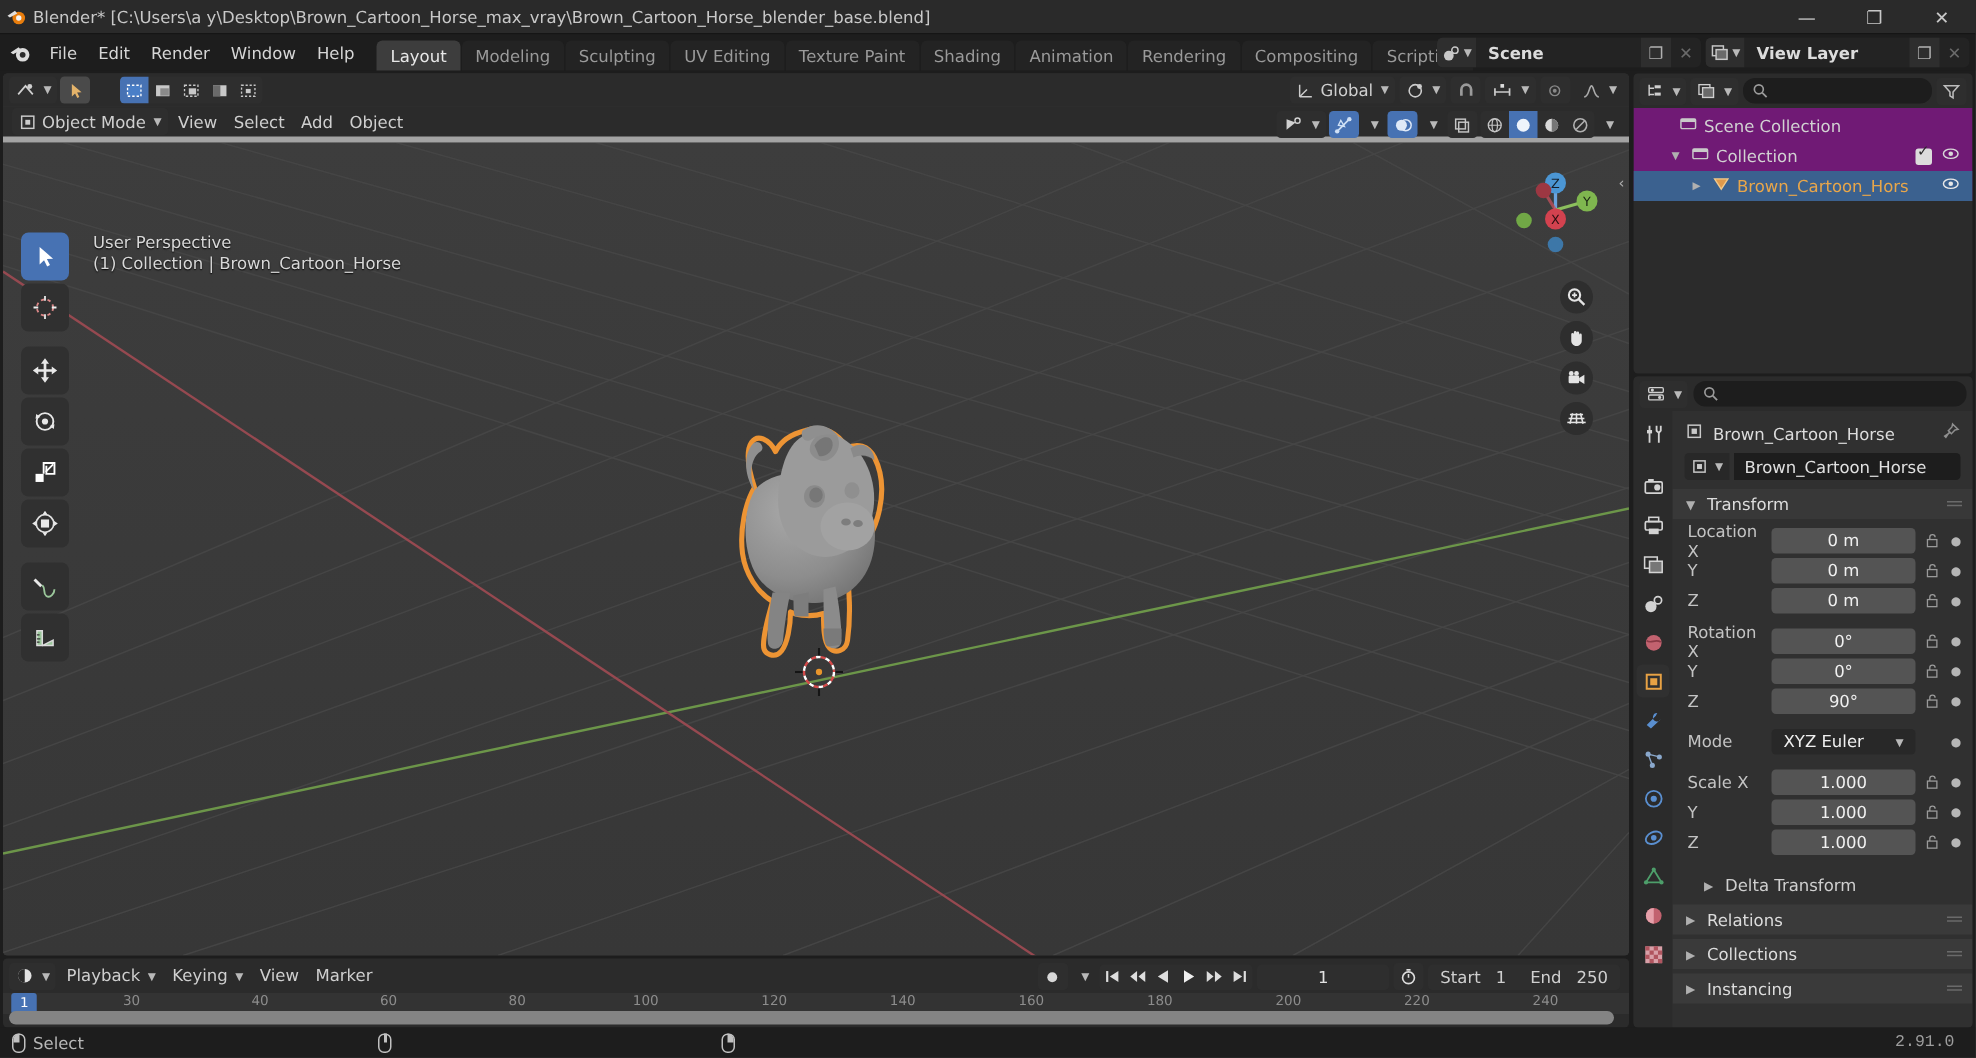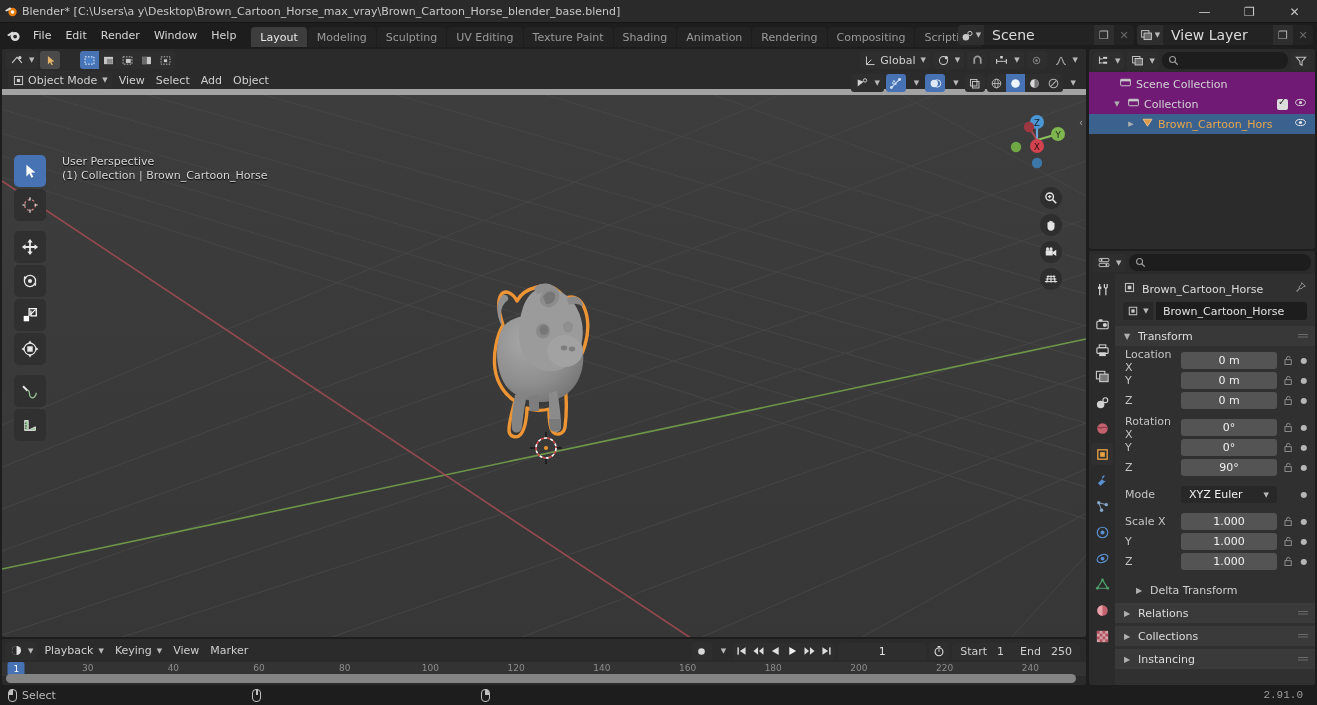--- a/index.html
+++ b/index.html
@@ -40,40 +40,40 @@
     font-size:11px; color:#9a9a9a; border-radius:4px 4px 0 0;
     background:#232323; margin-right:1px; white-space:nowrap;
   }
   .ws-tab.active { background:#3d3d3d; color:#e8e8e8; }
   .ws-plus { width:18px; height:20px; display:flex; align-items:center; justify-content:center;
              color:#9a9a9a; font-size:13px; }
   .topbar-right { position:absolute; right:4px; top:2px; height:20px; display:flex; align-items:center; gap:3px; }
   .id-block { display:flex; align-items:center; height:20px; background:#232323; border-radius:4px; overflow:hidden; }
   .id-icon { width:26px; height:20px; display:flex; align-items:center; justify-content:center; background:#2e2e2e; }
   .id-name { min-width:110px; padding:0 8px; height:20px; display:flex; align-items:center;
-             background:#232323; font-size:14px; color:#dcdcdc; }
+             background:#232323; font-size:11px; color:#dcdcdc;font-weight:bold; }
   .id-btn { width:20px; height:20px; display:flex; align-items:center; justify-content:center;
             background:#2e2e2e; color:#b0b0b0; font-size:11px; }
   .id-btn.dim { color:#6a6a6a; background:transparent; }
   .chev { font-size:7px; color:#b9b9b9; margin-left:2px; }
 
   
   .viewport {
     position:absolute; left:2px; top:49px; width:1084px; height:588px;
     background:#393939; border-radius:3px; overflow:hidden;
   }
   .vp-header {
     position:absolute; left:0; top:0; width:100%; height:22px;
     background:#2b2b2b; display:flex; align-items:center; padding:0 4px; gap:2px;
     z-index:5;
   }
   .vp-header2 {
     position:absolute; left:0; top:22px; width:100%; height:24px;
     background:#2b2b2b; display:flex; align-items:center; padding:0 6px; gap:3px;
-    z-index:5; border-bottom:6px solid #a3a3a3;
+    z-index:5; border-bottom:4px solid #a3a3a3;
   }
   .hbtn {
     height:18px; display:flex; align-items:center; gap:3px; padding:0 4px;
     background:#2e2e2e; border-radius:3px; color:#cfcfcf; font-size:11px;
   }
   .hbtn.flat { background:transparent; }
   .iconsq { width:20px; height:18px; display:flex; align-items:center; justify-content:center;
             background:#2e2e2e; border-radius:3px; }
   .iconsq.sel { background:#4772b3; }
   .iconsq.act { background:#4a4a4a; }

